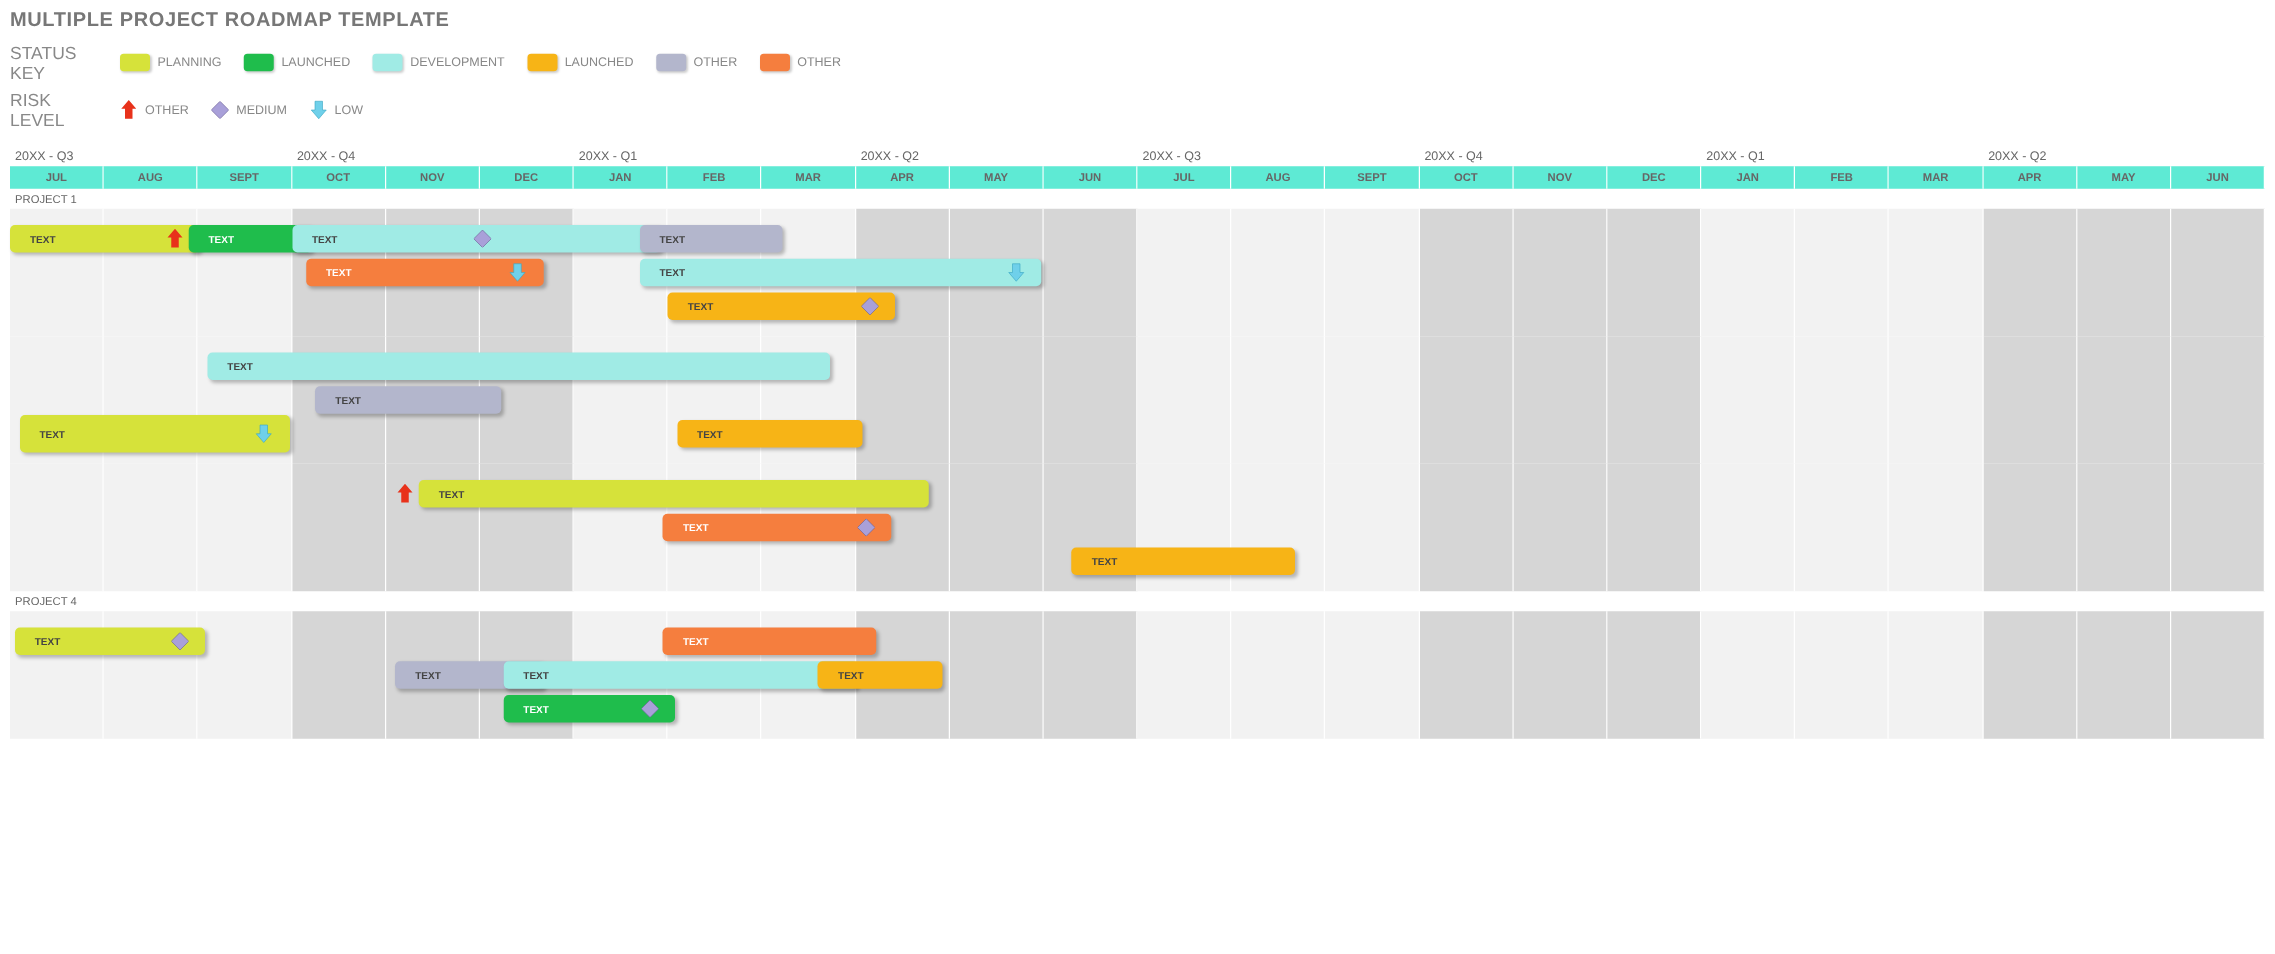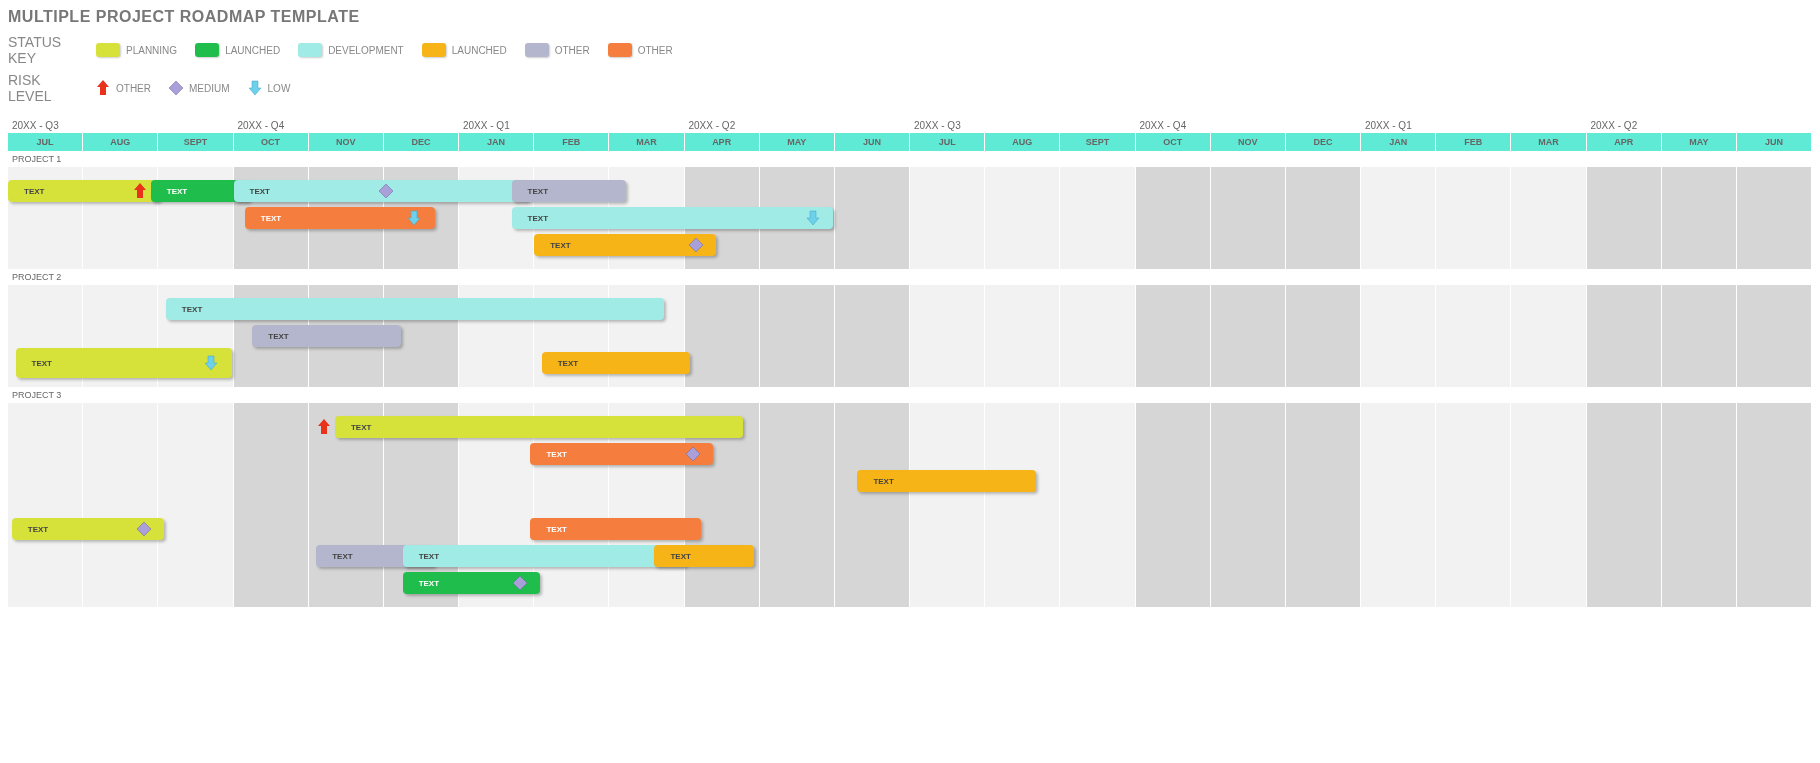--- a/index.html
+++ b/index.html
@@ -295,21 +295,20 @@
           <div class="bar-row">
             <div class="bar c-launched" style="left: 29.1667%; width: 8.33333%;">TEXT</div>
             <div class="risk" style="left: 37.7083%;">
               <svg width="14" height="14" viewBox="0 0 14 14">
                 <path d="M7 0 L14 7 L7 14 L0 7 Z" fill="#a9a0d9" stroke="#6b6296" stroke-width="0.5"></path>
               </svg>
             </div>
           </div>
         </div>
       </div>
-      <div class="project-title">PROJECT 2</div>
       <div class="project-body">
         <div class="grid">
           <div class="shade-a"></div>
           <div class="shade-a"></div>
           <div class="shade-a"></div>
           <div class="shade-b"></div>
           <div class="shade-b"></div>
           <div class="shade-b"></div>
           <div class="shade-a"></div>
           <div class="shade-a"></div>
@@ -341,21 +340,20 @@
             <div class="bar c-planning" style="left: 0.416667%; width: 10.2083%; height: 30px; top: -4px;">TEXT</div>
             <div class="risk" style="left: 10.8333%;">
               <svg width="14" height="18" viewBox="0 0 14 16">
                 <path d="M4 1 H10 V8 H13 L7 15 L1 8 H4 Z" fill="#6fd0ea" stroke="#3aa7c4" stroke-width="0.5"></path>
               </svg>
             </div>
             <div class="bar c-launched" style="left: 29.5833%; width: 6.45833%;">TEXT</div>
           </div>
         </div>
       </div>
-      <div class="project-title">PROJECT 3</div>
       <div class="project-body">
         <div class="grid">
           <div class="shade-a"></div>
           <div class="shade-a"></div>
           <div class="shade-a"></div>
           <div class="shade-b"></div>
           <div class="shade-b"></div>
           <div class="shade-b"></div>
           <div class="shade-a"></div>
           <div class="shade-a"></div>
@@ -391,20 +389,21 @@
               <svg width="14" height="14" viewBox="0 0 14 14">
                 <path d="M7 0 L14 7 L7 14 L0 7 Z" fill="#a9a0d9" stroke="#6b6296" stroke-width="0.5"></path>
               </svg>
             </div>
           </div>
           <div class="bar-row">
             <div class="bar c-launched" style="left: 47.0833%; width: 8.125%;">TEXT</div>
           </div>
         </div>
       </div>
+      <div class="project-title">PROJECT 4</div>
       <div class="project-body">
         <div class="grid">
           <div class="shade-a"></div>
           <div class="shade-a"></div>
           <div class="shade-a"></div>
           <div class="shade-b"></div>
           <div class="shade-b"></div>
           <div class="shade-b"></div>
           <div class="shade-a"></div>
           <div class="shade-a"></div>

